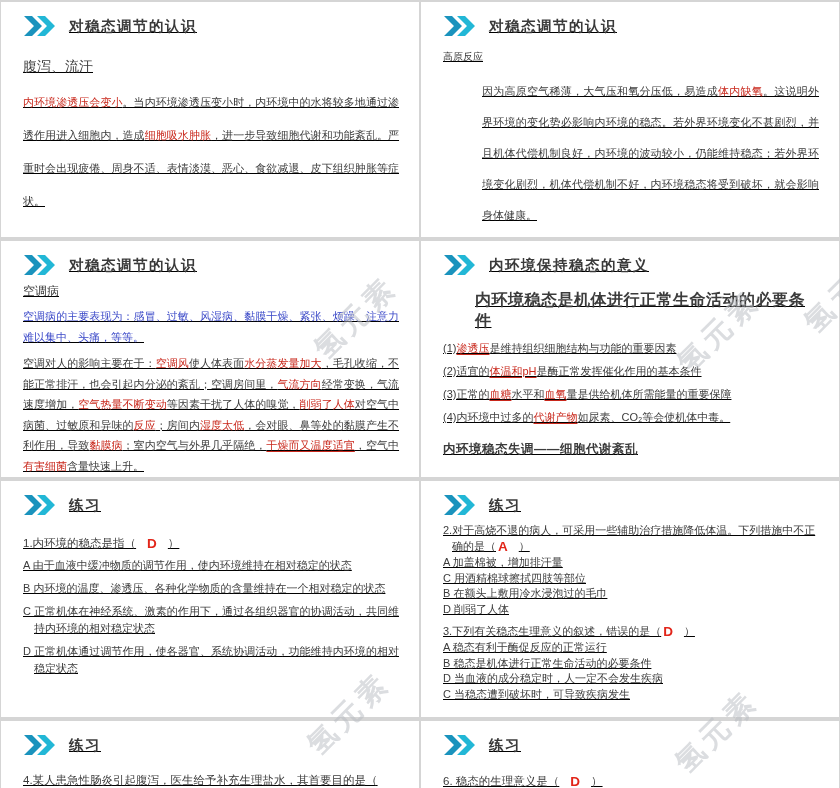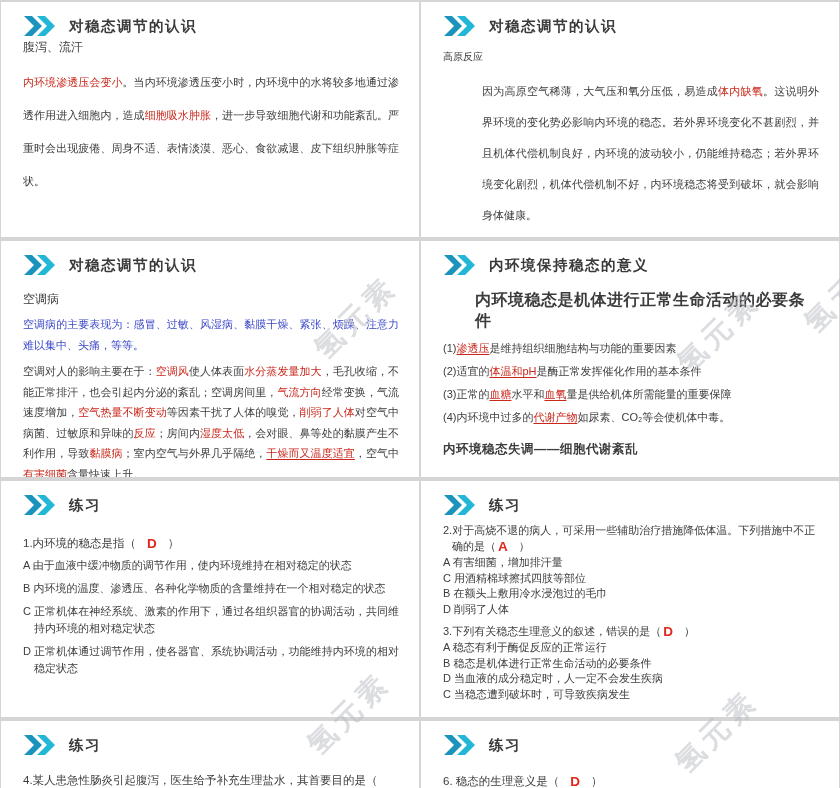--- a/index.html
+++ b/index.html
@@ -6,40 +6,40 @@
   body{
     width:840px;height:788px;overflow:hidden;background:#fff;
     font-family:"Liberation Sans","DejaVu Sans",sans-serif;
   }
   #page{position:relative;width:840px;height:788px;overflow:hidden;background:#d5d5d5;}
   .grid{
     position:absolute;inset:0;display:grid;
     grid-template-columns:1fr 1fr;
     grid-template-rows:235px 236px 236px 1fr;
     column-gap:2px;row-gap:4px;
-    padding:2px 1px 0 1px;box-sizing:border-box;background:#d5d5d5;
+    padding:2px 1px 0 1px;box-sizing:border-box;background:#d5d5d5;text-decoration:underline;
   }
   .slide{background:#fff;overflow:hidden;position:relative;box-sizing:border-box;padding:13px 20px 0 22px;}
   .hdr{display:flex;align-items:center;gap:13px;height:22px;}
   .chev{width:33px;height:20px;flex:none;}
   h2.title{font-size:14.5px;color:#3a3a3a;margin:0;font-weight:bold;letter-spacing:1.5px;white-space:nowrap;}
   .body{font-size:11px;color:#3c3c3c;}
   .blk{margin:0;}
   .red{color:#c9281c;text-align:right;}
   .blue{color:#3b49c8;}
   .u{text-decoration:underline;text-underline-offset:2px;}
   .ans{color:#e2261a;font-weight:bold;font-size:13.5px;display:inline-block;margin:0 11px;transform:translateY(1px);}
   
-  .s1 .sub{margin-top:2px;font-size:12px;}
+  .s1 .sub{margin-top:21px;font-size:14px;}
   .s1 .p{margin-top:10px;line-height:33px;text-align:justify;}
   
   .s2 .sub{margin-top:13px;font-size:10px;}
   .s2 .p{margin-top:12px;line-height:31px;text-align:justify;margin-left:39px;}
   
-  .s3 .sub{margin-top:15px;font-size:12px;}
+  .s3 .sub{margin-top:7px;font-size:12px;}
   .s3 .p{margin-top:6px;line-height:20.5px;text-align:justify;}
   
   .s4 .sub{margin-top:14px;font-size:16px;font-weight:bold;letter-spacing:.5px;padding-left:32px;}
   .s4 .line{margin-top:9px;line-height:14px;}
   .s4 .note{margin-top:17px;font-size:12.5px;font-weight:bold;letter-spacing:.5px;}
   
   .s5 .q{margin-top:19px;font-size:11.5px;}
   .s5 .opt{margin-top:6px;line-height:17px;padding-left:11px;text-indent:-11px;text-align:justify;}
   
   .s6 .q{margin-top:7px;line-height:15px;padding-left:9px;text-indent:-9px;}
@@ -140,21 +140,21 @@
     <section class="slide s6">
       <div class="hdr">
         <svg class="chev" viewBox="0 0 33 20">
           <polygon points="1,0 9,0 19,10 9,20 1,20 11,10" fill="#1a93bd"></polygon>
           <polygon points="14,0 22,0 32,10 22,20 14,20 24,10" fill="#22b7d6"></polygon>
         </svg>
         <h2 class="title">练习</h2>
       </div>
       <div class="body">
           <div class="blk q"><span>2.对于高烧不退的病人，可采用一些辅助治疗措施降低体温。下列措施中不正确的是（</span><span class="ans">A</span><span>）</span></div>
-          <div class="blk opt"><span>A 有害细菌，增加排汗量</span></div>
+          <div class="blk opt"><span>A 加盖棉被，增加排汗量</span></div>
           <div class="blk opt"><span>C 用酒精棉球擦拭四肢等部位</span></div>
           <div class="blk opt"><span>B 在额头上敷用冷水浸泡过的毛巾</span></div>
           <div class="blk opt"><span>D 削弱了人体</span></div>
           <div class="blk q"><span>3.下列有关稳态生理意义的叙述，错误的是（</span><span class="ans">D</span><span>）</span></div>
           <div class="blk opt"><span>A 稳态有利于酶促反应的正常运行</span></div>
           <div class="blk opt"><span>B 稳态是机体进行正常生命活动的必要条件</span></div>
           <div class="blk opt"><span>D 当血液的成分稳定时，人一定不会发生疾病</span></div>
           <div class="blk opt"><span>C 当稳态遭到破坏时，可导致疾病发生</span></div>
         </div>
     </section>

